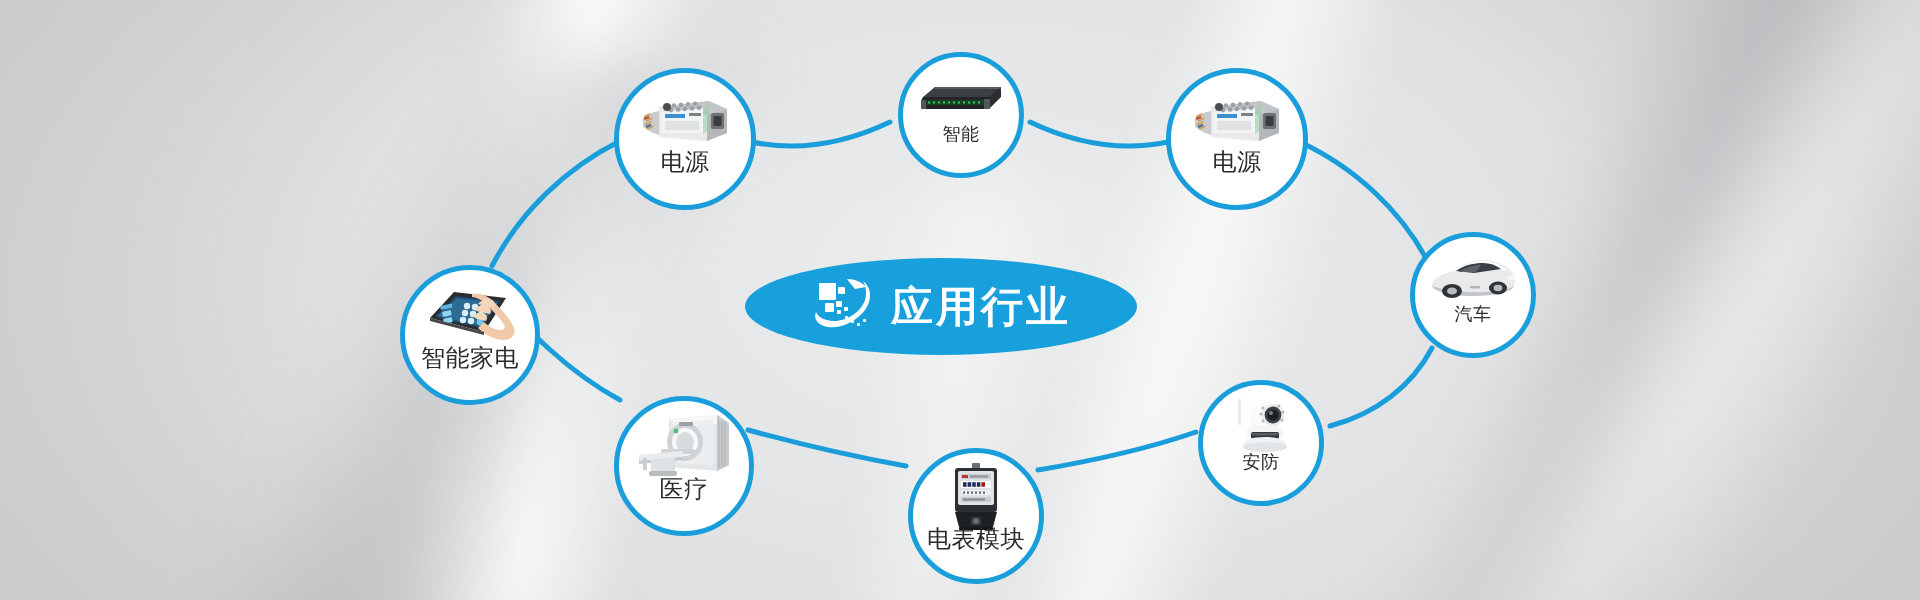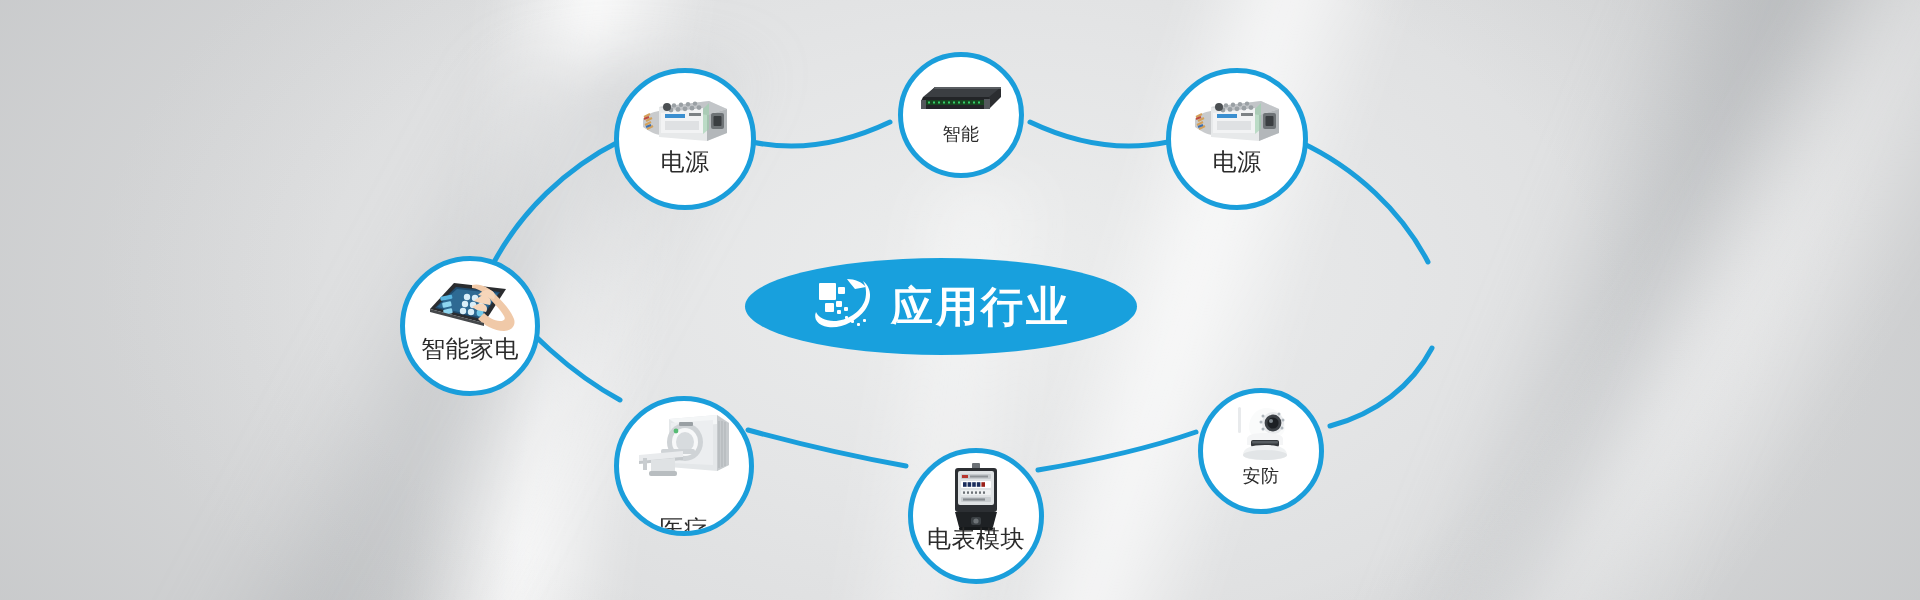--- a/index.html
+++ b/index.html
@@ -237,22 +237,43 @@
           <circle cx="30" cy="18" r="4" fill="#4b4f52"></circle>
           <rect x="74" y="24" width="13" height="16" rx="2" fill="#6e7376"></rect>
           <rect x="76.5" y="27" width="8" height="10" rx="1" fill="#3a3e41"></rect>
           <path d="M66,20 L72,14 L72,40 L66,45 Z" fill="#98d0a8" opacity=".55"></path>
         </g>
       </svg>
     </div>
     <div class="cap">电源</div>
   </div>
 
-
-  <div class="node small" style="--ring:#1a9edb; left:1198px; top:388px; width:126px; height:126px;gap:6px;">
+  <div class="node small" style="--ring:#1a9edb; left:1410px; top:232px; width:126px; height:126px;">
+    <div class="art">
+      <svg width="94" height="52" viewBox="0 0 94 52">
+        <g>
+          <path d="M6,34 C6,27 14,23 24,20 C34,13 46,8 58,8 C70,8 80,13 86,20
+                   C90,25 90,32 86,36 C78,42 60,44 42,44 C26,44 10,40 6,34 Z" fill="#e9eaec"></path>
+          <path d="M24,20 C34,13 46,9 57,9 C67,9 76,13 82,19 C72,16 58,15 46,17 C37,18 29,19 24,20 Z" fill="#fbfbfc"></path>
+          <path d="M30,19 C38,13 48,11 57,11 C64,11 70,13 75,17 L48,21 Z" fill="#3a4046"></path>
+          <path d="M33,20 C40,15 48,13 55,13 L50,20 Z" fill="#5d646b"></path>
+          <path d="M6,34 C18,38 40,41 60,40 C72,39.5 82,38 88,34 C86,40 70,44 46,44 C26,44 9,40 6,34 Z" fill="#c3c6c9"></path>
+          <ellipse cx="26" cy="39" rx="10" ry="7" fill="#2f3336"></ellipse>
+          <ellipse cx="26" cy="39" rx="5" ry="3.6" fill="#b9bdc0"></ellipse>
+          <ellipse cx="72" cy="36" rx="9" ry="6.5" fill="#2f3336"></ellipse>
+          <ellipse cx="72" cy="36" rx="4.4" ry="3.2" fill="#b9bdc0"></ellipse>
+          <ellipse cx="85" cy="26" rx="4" ry="2.4" fill="#f4f6f7"></ellipse>
+          <rect x="44" y="34" width="10" height="2.4" rx="1.2" fill="#aeb2b6"></rect>
+        </g>
+      </svg>
+    </div>
+    <div class="cap">汽车</div>
+  </div>
+
+  <div class="node small" style="--ring:#1a9edb; left:1198px; top:380px; width:126px; height:126px;">
     <div class="art">
       <svg width="80" height="62" viewBox="0 0 80 62">
         <g>
           <rect x="17" y="4" width="3" height="26" rx="1.5" fill="#e8eaec"></rect>
           <path d="M28,24 C28,13 36,5 46,5 C56,5 64,13 64,24 C64,30 60,34 52,34 L38,34 C31,34 28,30 28,24 Z" fill="#fafbfb"></path>
           <circle cx="52" cy="20" r="11" fill="#e9ebed"></circle>
           <circle cx="52" cy="20" r="8.4" fill="#3c4146"></circle>
           <circle cx="52" cy="20" r="5.6" fill="#1c2024"></circle>
           <circle cx="50" cy="18" r="2" fill="#7d868d"></circle>
           <g fill="#aeb6bc">
@@ -306,21 +327,21 @@
           <path d="M10,51 L52,51 L48,66 L14,66 Z" fill="#1e2124"></path>
           <rect x="26" y="56" width="10" height="8" rx="2" fill="#3b4044"></rect>
           <circle cx="31" cy="60" r="2.6" fill="#6e7377"></circle>
           <rect x="14" y="66" width="34" height="3" rx="1" fill="#15181a"></rect>
         </g>
       </svg>
     </div>
     <div class="cap">电表模块</div>
   </div>
 
-  <div class="node" style="--ring:#1a9edb; left:614px; top:396px; width:140px; height:140px;gap:40px;">
+  <div class="node" style="--ring:#1a9edb; left:614px; top:396px; width:140px; height:140px;">
     <div class="art">
       <svg width="98" height="66" viewBox="0 0 98 66">
         <g>
           <path d="M34,6 L82,2 L94,10 L94,52 L82,58 L34,54 Z" fill="#e4e7e9"></path>
           <path d="M34,6 L82,2 L94,10 L46,14 Z" fill="#f4f6f7"></path>
           <path d="M82,2 L94,10 L94,52 L82,58 Z" fill="#c6cacd"></path>
           <g stroke="#b5babd" stroke-width="1.4">
             <path d="M84,8 L84,55"></path>
               <path d="M87,8 L87,54"></path>
               <path d="M90,9 L90,53"></path>
@@ -337,21 +358,21 @@
           <path d="M4,48 L48,44 L48,47 L4,51 Z" fill="#c4c8cb"></path>
           <path d="M16,47 L40,45 L40,60 L16,60 Z" fill="#dfe2e4"></path>
           <rect x="14" y="58" width="28" height="5" rx="2" fill="#b8bdc0"></rect>
           <rect x="8" y="45" width="4" height="12" fill="#c9cdd0"></rect>
         </g>
       </svg>
     </div>
     <div class="cap">医疗</div>
   </div>
 
-  <div class="node" style="--ring:#1a9edb; left:400px; top:256px; width:140px; height:140px;">
+  <div class="node" style="--ring:#1a9edb; left:400px; top:265px; width:140px; height:140px;">
     <div class="art">
       <svg width="96" height="62" viewBox="0 0 96 62">
         <g>
           <path d="M8,34 L32,8 L84,14 L62,48 Z" fill="#2a2c2f"></path>
           <path d="M13,33 L34,12 L78,17 L59,44 Z" fill="#1f4b6e"></path>
           <path d="M15,32 L35,14 L76,18.5 L58,42 Z" fill="#2e6a93"></path>
           <rect x="18" y="22" width="12" height="4" rx="1" fill="#5ab6e0" transform="rotate(-12 18 22)"></rect>
           <g fill="#8fd6f0">
             <rect x="20" y="28" width="9" height="5" rx="1" transform="rotate(-12 20 28)"></rect>
             <rect x="21" y="35" width="9" height="5" rx="1" transform="rotate(-12 21 35)"></rect>

